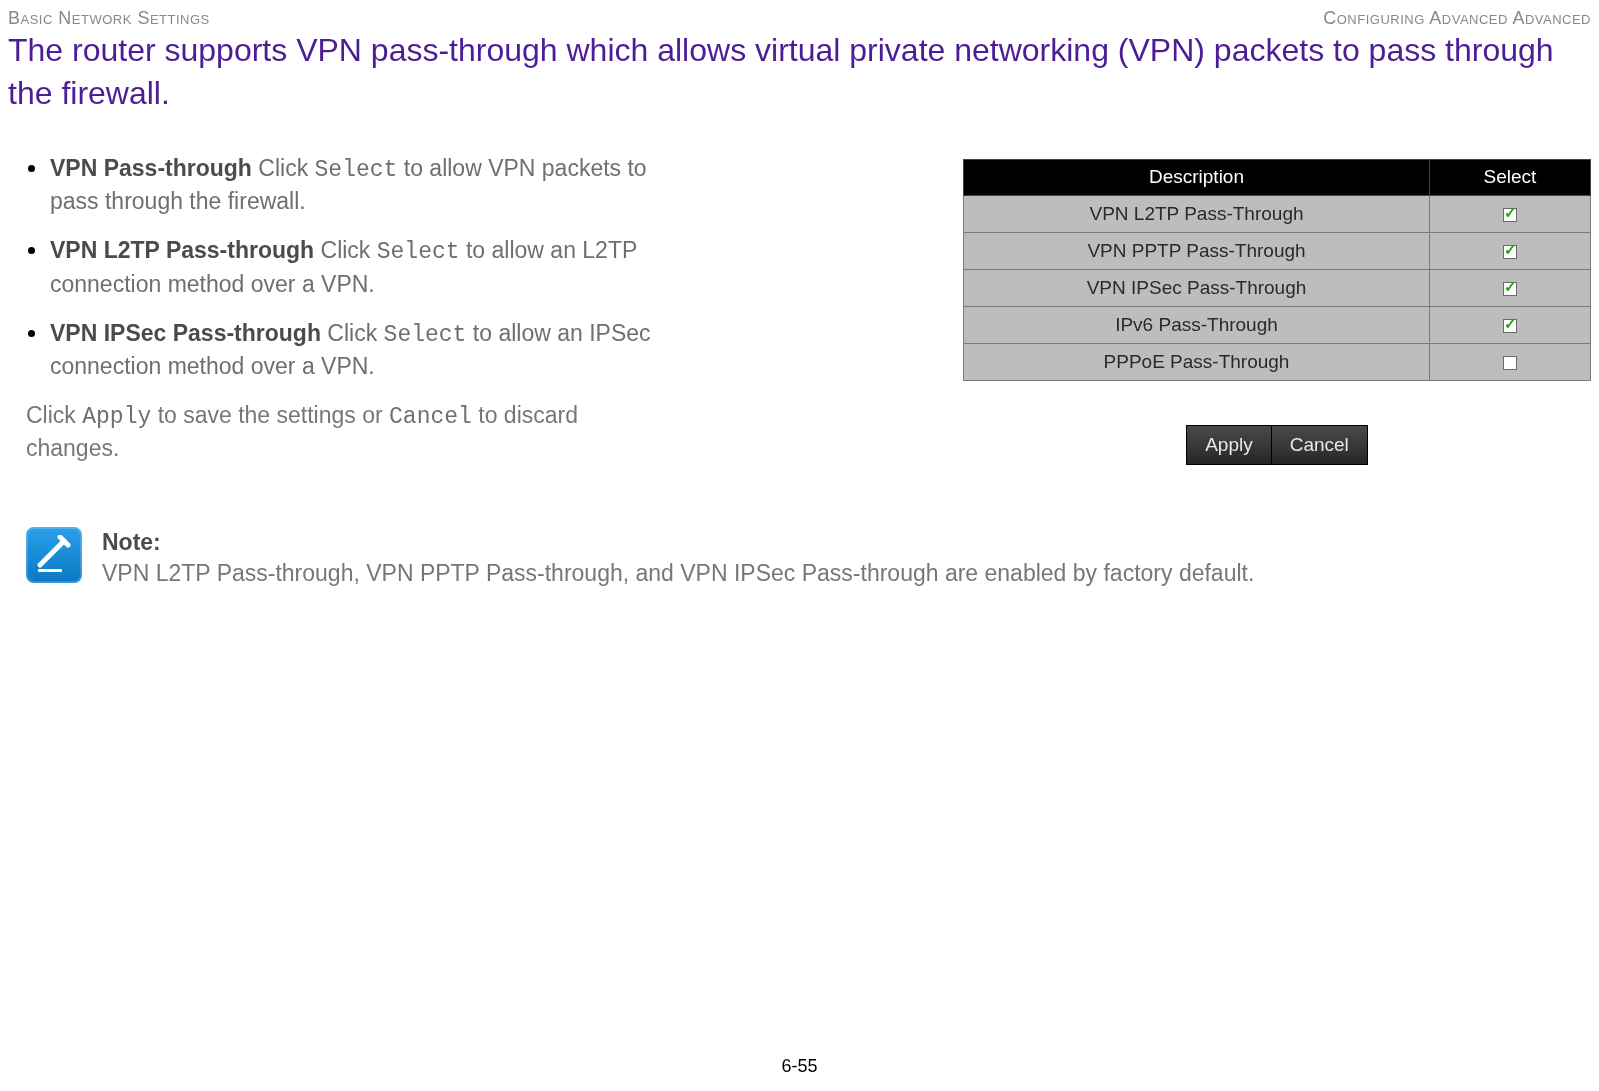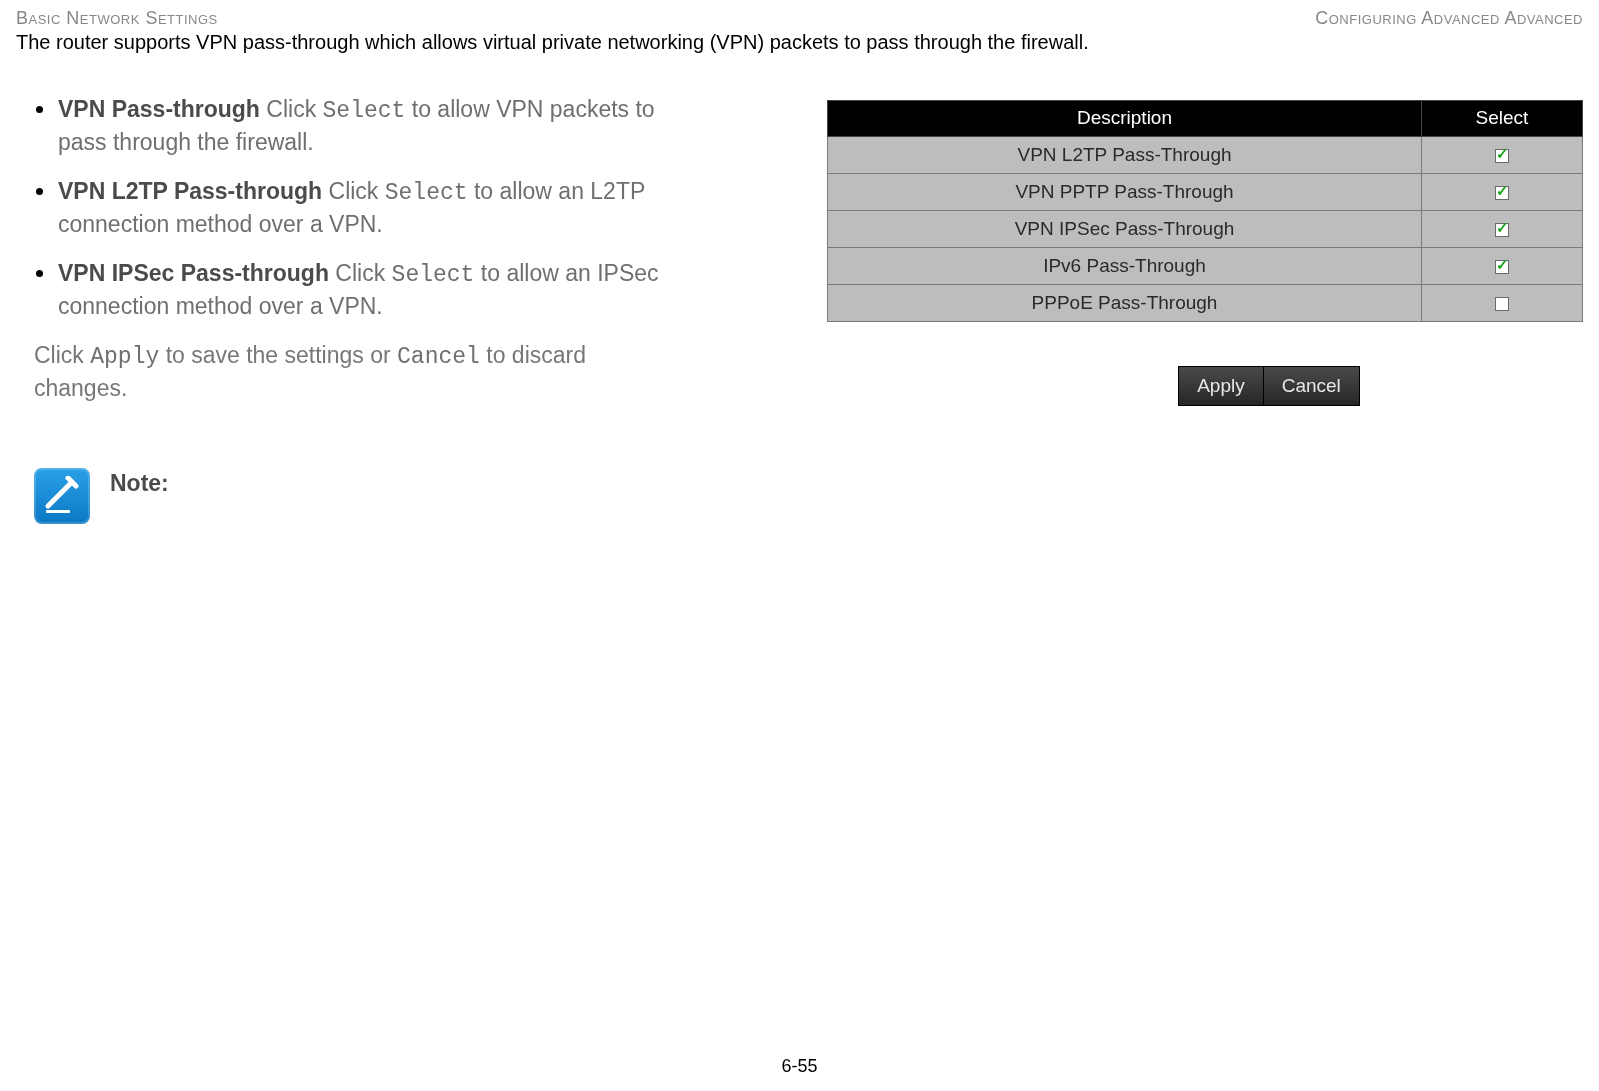--- a/index.html
+++ b/index.html
@@ -6,21 +6,21 @@
     margin: 0;
     padding: 0;
     background: #ffffff;
     font-family: Arial, Helvetica, sans-serif;
     color: #333;
   }
   .page {
     width: 1599px;
     height: 1091px;
     box-sizing: border-box;
-    padding: 0 16px;
+    padding: 0 8px;
     position: relative;
   }
   .top-header {
     display: flex;
     justify-content: space-between;
     align-items: flex-start;
     padding-top: 8px;
     font-variant: small-caps;
     letter-spacing: 0.5px;
     color: #888;
@@ -33,22 +33,22 @@
     text-align: right;
   }
   h1.section-title {
     font-family: Verdana, Geneva, sans-serif;
     font-weight: 400;
     font-size: 44px;
     color: #444;
     margin: 28px 0 30px 0;
   }
   .intro {
-    font-size: 20px;
-    color: #000000;
+    font-size: 32px;
+    color: #4c1d95;
     margin: 0 0 38px 0;
     line-height: 1.35;
   }
   .content-row {
     display: flex;
     align-items: flex-start;
     justify-content: flex-end;
   }
   .left-col {
     width: 660px;
@@ -90,21 +90,21 @@
     line-height: 1.35;
     margin: 0;
     padding-left: 18px;
   }
   .right-col {
     flex: 1;
     position: relative;
     padding-top: 6px;
   }
   .settings-table {
-    width: 756px;
+    width: 628px;
     border-collapse: collapse;
     font-size: 19px;
     color: #2a2a2a;
     background: #bfbfbf;
     margin-left: auto;
   }
   .settings-table th {
     background: #000;
     color: #fff;
     font-weight: normal;
@@ -286,18 +286,19 @@
   <div class="note-block">
     <div class="note-icon">
       <svg width="40" height="40" viewBox="0 0 40 40">
         <path d="M6 30 L30 6" stroke="#ffffff" stroke-width="5" stroke-linecap="round"></path>
         <path d="M26 2 L34 10" stroke="#ffffff" stroke-width="5" stroke-linecap="round"></path>
         <rect x="4" y="34" width="24" height="3" fill="#ffffff" rx="1"></rect>
       </svg>
     </div>
     <div class="note-text">
       <div class="label">Note:</div>
+      <div>VPN L2TP Pass-through, VPN PPTP Pass-through, and VPN IPSec Pass-through are enabled by factory default.</div>
     </div>
   </div>
 
   <div class="footer">6-55</div>
 
 </div>
 
 </body></html>

